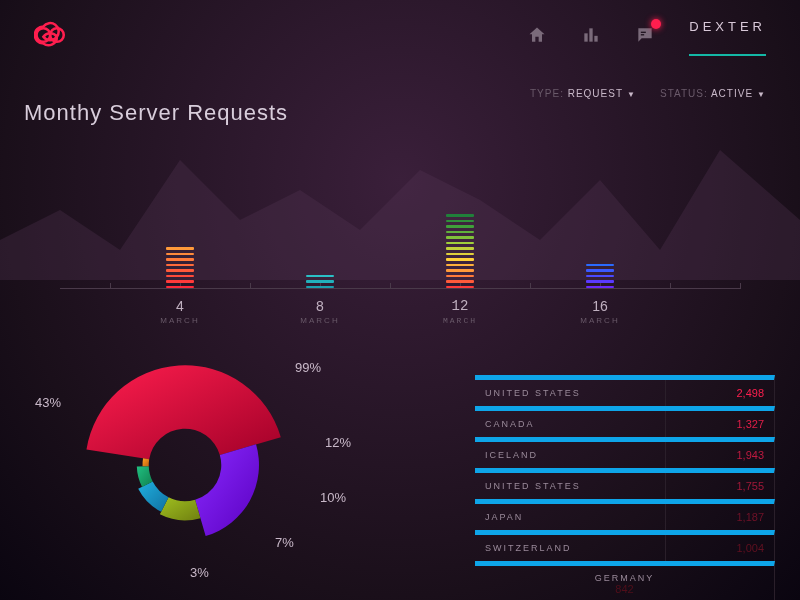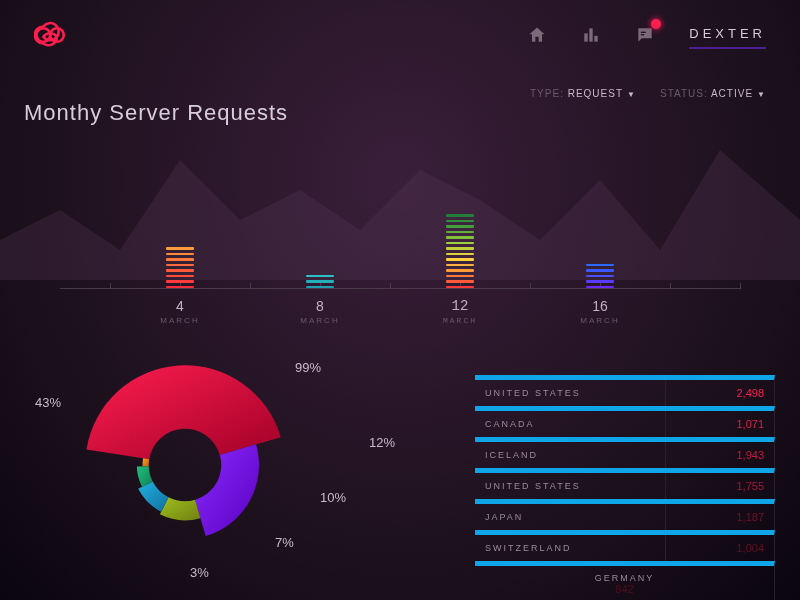--- a/index.html
+++ b/index.html
@@ -11,21 +11,21 @@
     overflow: hidden;
     position: relative;
   }
   
   .header { display: flex; align-items: center; justify-content: space-between; padding: 18px 34px 10px; }
   .logo svg { width: 34px; height: 34px; }
   .nav { display: flex; align-items: center; gap: 34px; }
   .nav-icon { color: #7a6a7a; cursor: pointer; position: relative; }
   .nav-icon svg { width: 20px; height: 20px; }
   .chat-icon .badge { position: absolute; top: -6px; right: -6px; width: 10px; height: 10px; border-radius: 50%; background: #ff1e4e; box-shadow: 0 0 6px #ff1e4e; }
-  .user { font-size: 13px; letter-spacing: 4px; color: #d8c8d8; padding-bottom: 6px; border-bottom: 2px solid #4c1d95; cursor: pointer; }
+  .user { font-size: 13px; letter-spacing: 4px; color: #d8c8d8; padding-bottom: 20px; border-bottom: 2px solid #14b8a6; cursor: pointer; }
   
   .filters { position: absolute; top: 88px; right: 34px; display: flex; gap: 24px; font-size: 10px; letter-spacing: 1px; }
   .filter-lbl { color: #6a5a6a; }
   .filter-val { color: #c8b8c8; cursor: pointer; }
   .caret { display: inline-block; margin-left: 4px; font-size: 8px; }
   
   .title { position: absolute; top: 100px; left: 24px; font-size: 22px; font-weight: 300; letter-spacing: 1px; color: #d8cddb; }
   
   .area { position: absolute; top: 120px; left: 0; width: 800px; height: 160px; opacity: 0.28; }
   
@@ -201,36 +201,36 @@
       <path d="M -33.858247919157975 17.25163899010278 L -44.99582947151257 22.926520236847118 A 50.5 50.5 0 0 1 -50.47508129846945 1.586243333445476 L -37.981249293897804 1.1936088449688729 A 38 38 0 0 0 -33.858247919157975 17.25163899010278 Z" fill="url(#g4)"></path>
       <linearGradient id="g5" x1="0" y1="0" x2="1" y2="1">
         <stop offset="0" stop-color="#ffa020"></stop>
         <stop offset="1" stop-color="#c06010"></stop>
       </linearGradient>
       <path d="M -37.981249293897804 1.1936088449688729 L -44.478041936275055 1.3977787789767064 A 44.5 44.5 0 0 1 -43.95213115648363 -6.961333694290268 L -37.53215694261524 -5.944509671528768 A 38 38 0 0 0 -37.981249293897804 1.1936088449688729 Z" fill="url(#g5)"></path>
     </svg>
   <div id="donut-labels">
       <div class="donut-lbl" style="left: -15px; top: 35px;">43%</div>
       <div class="donut-lbl" style="left: 245px; top: 0px;">99%</div>
-      <div class="donut-lbl" style="left: 275px; top: 75px; margin-left: 44px;">12%</div>
+      <div class="donut-lbl" style="left: 275px; top: 75px;">12%</div>
       <div class="donut-lbl" style="left: 270px; top: 130px;">10%</div>
       <div class="donut-lbl" style="left: 225px; top: 175px;">7%</div>
       <div class="donut-lbl" style="left: 140px; top: 205px;">3%</div>
     </div>
 </div>
 
 <div class="divider"></div>
 <div class="table" id="country-table">
     <div class="table-row">
       <span class="country">UNITED STATES</span>
       <span class="value" style="color:#ff1e4e">2,498</span>
     </div>
     <div class="table-row">
       <span class="country">CANADA</span>
-      <span class="value" style="color:#e01e48">1,071</span>
+      <span class="value" style="color:#e01e48">1,327</span>
     </div>
     <div class="table-row">
       <span class="country">ICELAND</span>
       <span class="value" style="color:#c01a40">1,943</span>
     </div>
     <div class="table-row">
       <span class="country">UNITED STATES</span>
       <span class="value" style="color:#a01838">1,755</span>
     </div>
     <div class="table-row">

